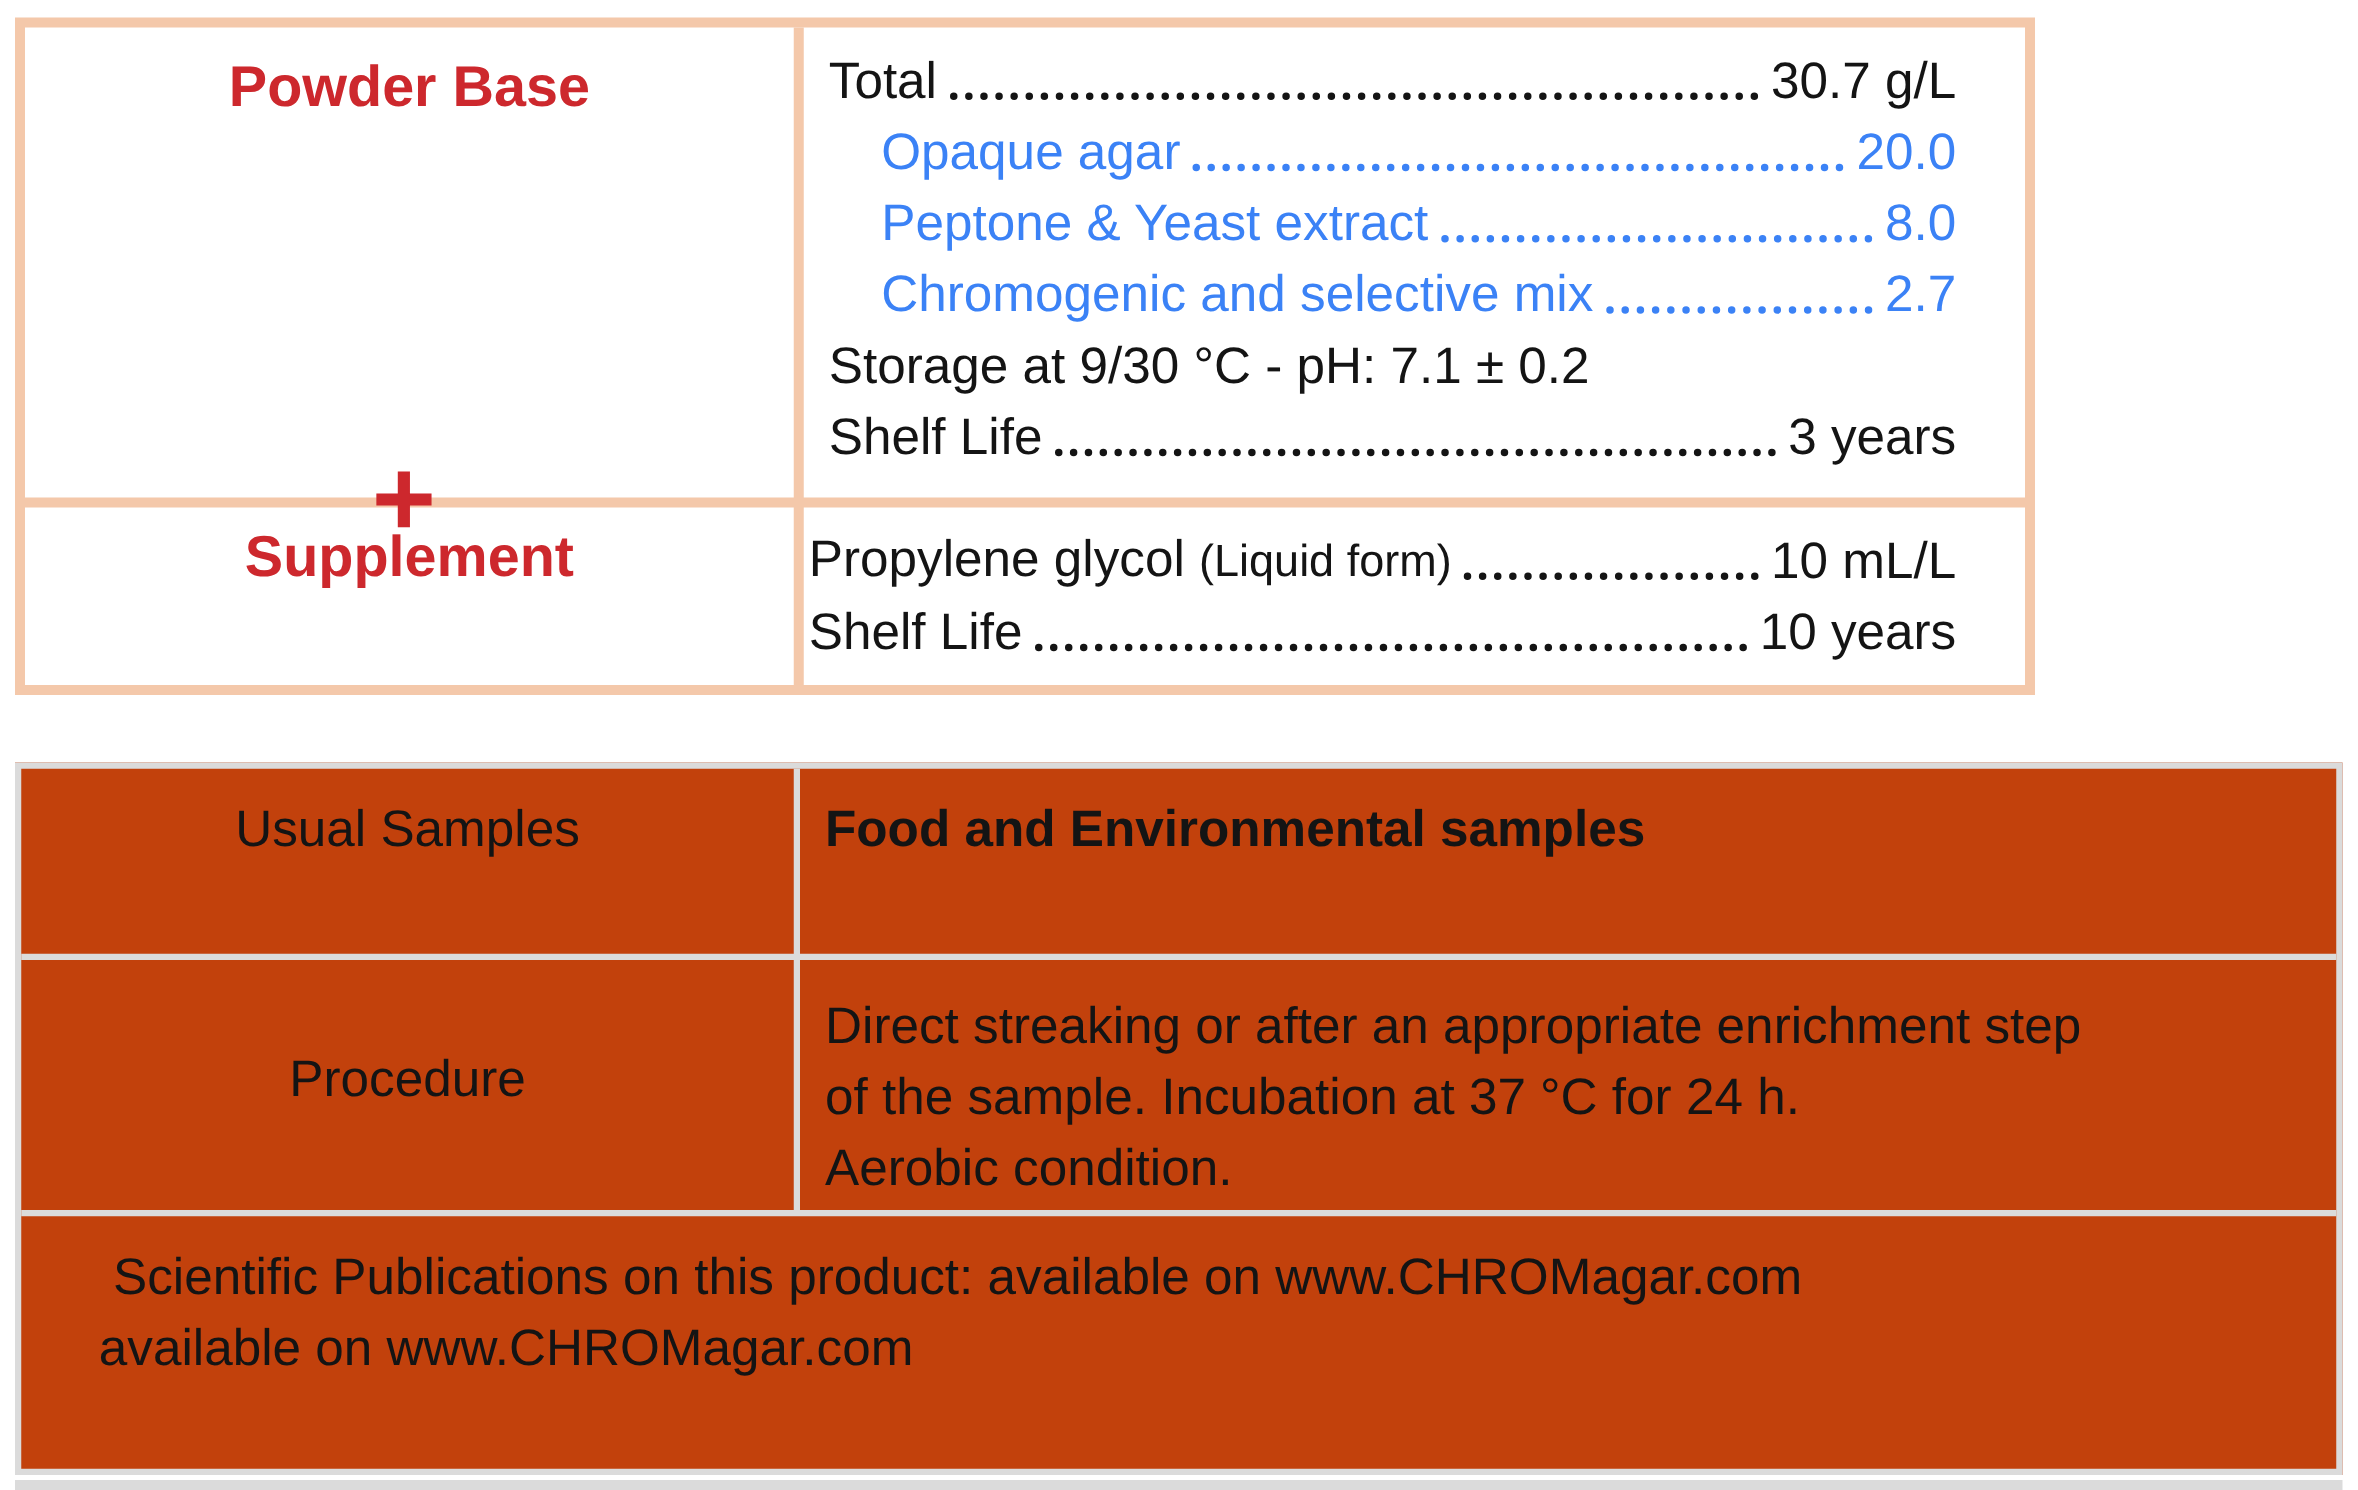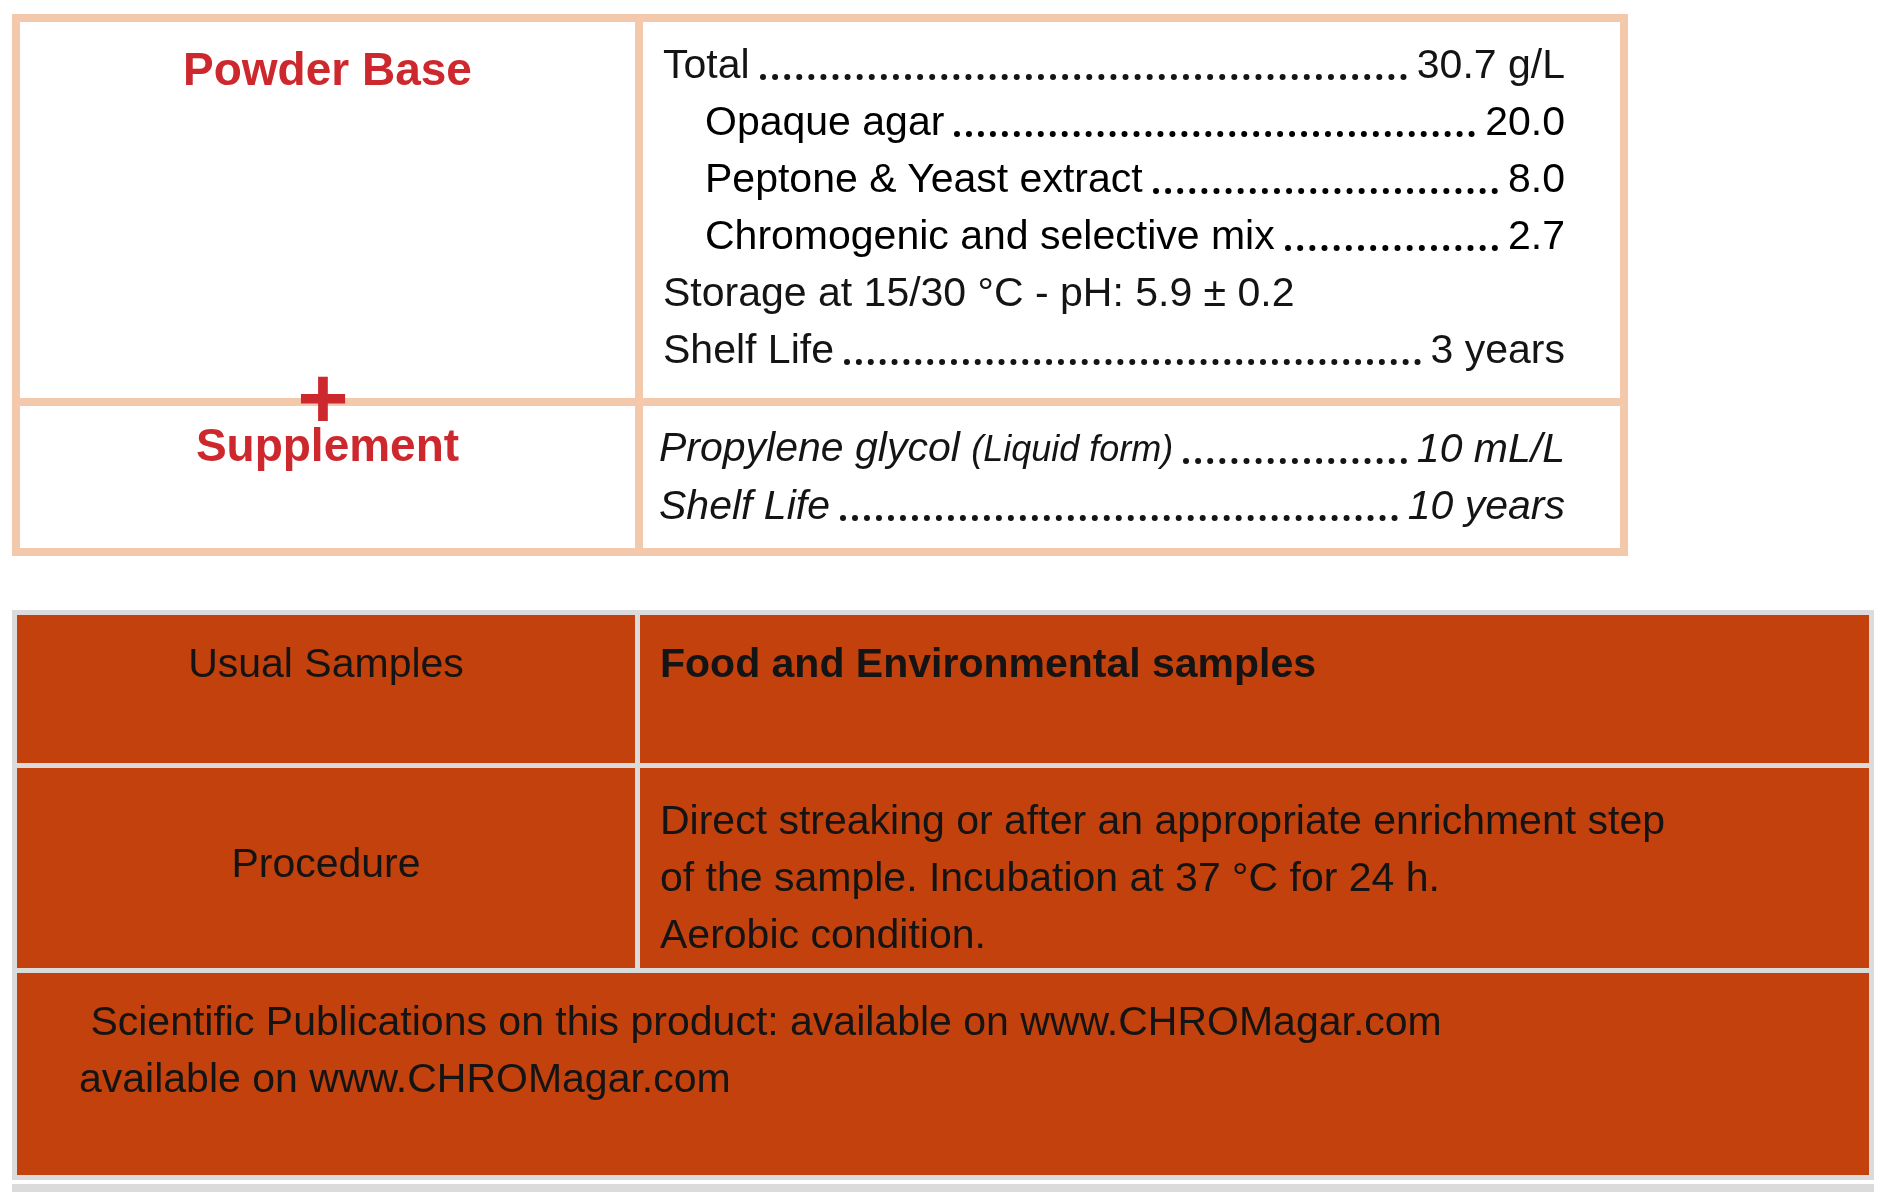--- a/index.html
+++ b/index.html
@@ -20,42 +20,42 @@
     grid-template-columns:615px 8px 1fr;
     grid-template-rows:376px 8px 1fr;
     background:#fff;
   }
   .comp-vdiv{ grid-column:2; grid-row:1/4; background:#F4C8AA; }
   .comp-hdiv{ grid-column:1/4; grid-row:2; background:#F4C8AA; }
 
   .cell-powder-left { grid-column:1; grid-row:1; text-align:center; padding-top:22px; }
   .cell-powder-right{ grid-column:3; grid-row:1; padding:14px 55px 0 20px; }
   .cell-supp-left   { grid-column:1; grid-row:3; text-align:center; padding-top:14px; }
-  .cell-supp-right  { grid-column:3; grid-row:3; padding:14px 55px 0 16px;font-style:italic; }
+  .cell-supp-right  { grid-column:3; grid-row:3; padding:14px 55px 0 4px; }
 
   .red-title{ color:#CD282D; font-weight:bold; font-size:46px; line-height:50px; }
   .supp-note{ font-size:40px; line-height:48px; color:#161616; }
 
   .plus-sign{
     position:absolute; left:303px; top:380px;
     transform:translate(-50%,-54%);
     color:#CD282D; font-size:88px; font-weight:bold; line-height:1;
   }
 
   
   .line{ display:flex; align-items:flex-end; height:57px; }
   .line .lbl{ white-space:nowrap; }
   .line .val{ white-space:nowrap; }
   .leader{
     flex:1 1 auto;
     border-bottom:6px dotted currentColor;
     margin:0 10px 13px 10px;
     min-width:30px;
   }
-  .muted{ color:#000000; padding-left:42px; }
+  .muted{ color:#3b82f6; padding-left:42px; }
   .plain{ display:block; white-space:nowrap; }
   .small-note{ font-size:36px; }
   .storage-fixed{ width:627px; flex:0 0 auto; white-space:nowrap; }
 
   
   .info-table{
     position:absolute; left:12px; top:610px; width:1862px; height:570px;
     border:5px solid #DBDBDB;
     display:grid;
     grid-template-columns:618px 5px 1fr;
@@ -103,21 +103,21 @@
       <span class="lbl">Peptone &amp; Yeast extract</span>
       <span class="leader"></span>
       <span class="val">8.0</span>
     </div>
     <div class="line muted">
       <span class="lbl">Chromogenic and selective mix</span>
       <span class="leader"></span>
       <span class="val">2.7</span>
     </div>
     <div class="line">
-        <span class="plain">Storage at 15/30 °C - pH: 5.9 ± 0.2</span>
+        <span class="plain">Storage at 9/30 °C - pH: 7.1 ± 0.2</span>
       </div>
     <div class="line">
       <span class="lbl">Shelf Life</span>
       <span class="leader"></span>
       <span class="val">3 years</span>
     </div>
   </div>
 
   <div class="cell-supp-left">
     <div class="red-title">Supplement</div>

